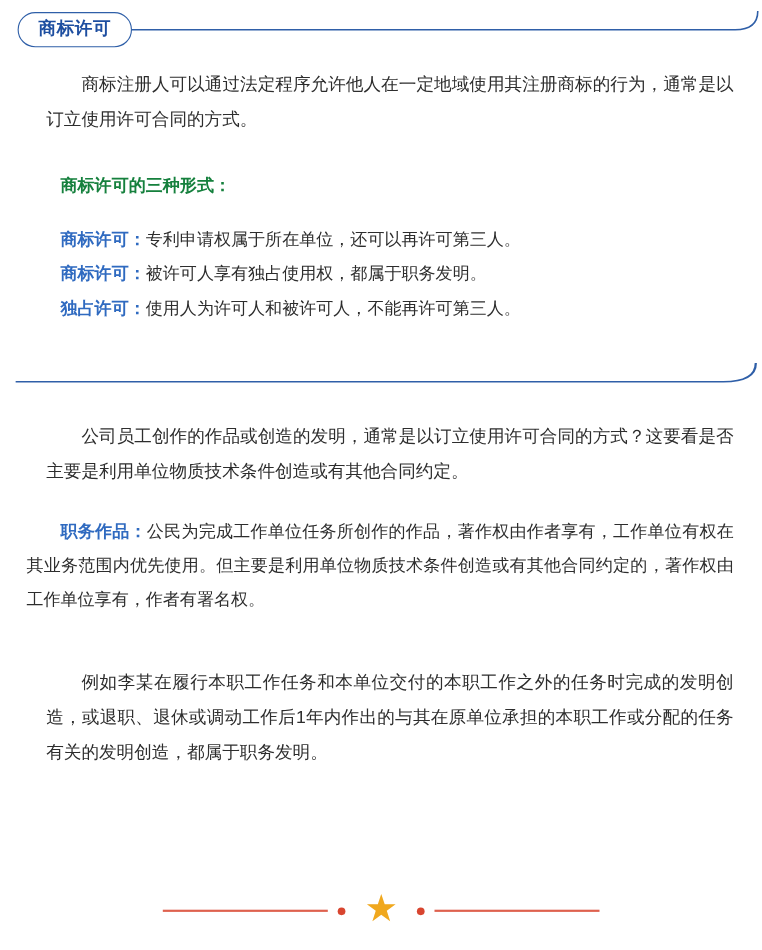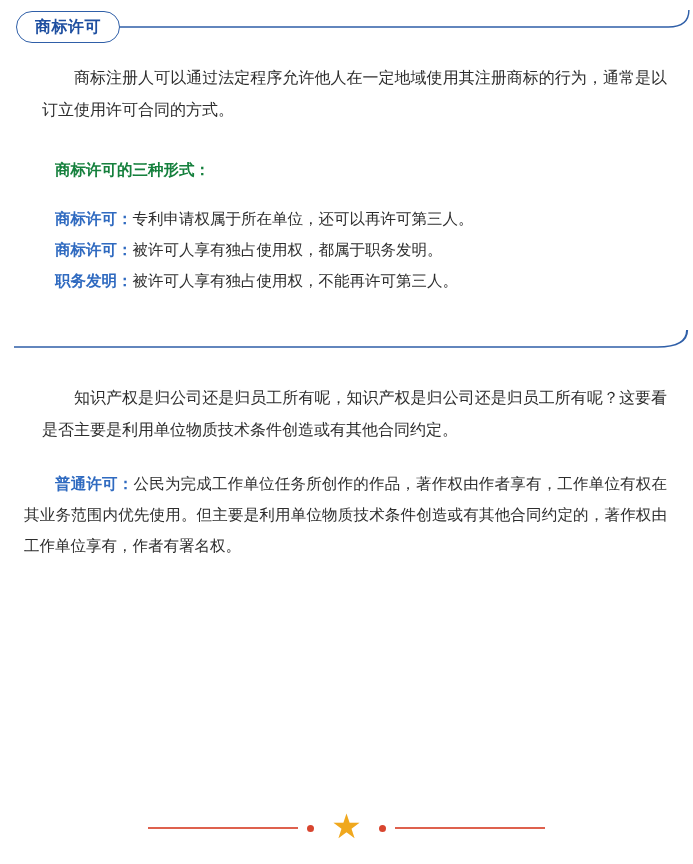--- a/index.html
+++ b/index.html
@@ -155,49 +155,50 @@
 
   <div class="spacer-18"></div>
 
   <p class="def-line">
     <span class="def-term">商标许可：</span><span>专利申请权属于所在单位，还可以再许可第三人。</span>
   </p>
   <p class="def-line">
     <span class="def-term">商标许可：</span><span>被许可人享有独占使用权，都属于职务发明。</span>
   </p>
   <p class="def-line">
-    <span class="def-term">职务发明：</span><span>被许可人享有独占使用权，不能再许可第三人。</span>
+    <span class="def-term">独占许可：</span><span>使用人为许可人和被许可人，不能再许可第三人。</span>
   </p>
 
   <div class="spacer-34"></div>
 
   <div class="head-row">
     <div class="head-left-pad"></div>
     <div class="head-arc">
       <svg viewBox="0 0 460 34" preserveAspectRatio="none" aria-hidden="true">
         <path d="M0 17 H436 Q456 17 456 0" fill="none" stroke="#2f5fa8" stroke-width="1.4"></path>
       </svg>
     </div>
   </div>
 
   <div class="spacer-18"></div>
 
-  <p class="para">知识产权是归公司还是归员工所有呢，知识产权是归公司还是归员工所有呢？这要看是否主要是利用单位物质技术条件创造或有其他合同约定。</p>
+  <p class="para">公司员工创作的作品或创造的发明，通常是以订立使用许可合同的方式？这要看是否主要是利用单位物质技术条件创造或有其他合同约定。</p>
 
   <div class="spacer-22"></div>
 
   <p class="blk">
-    <span class="def-term">普通许可：</span><span>公民为完成工作单位任务所创作的作品，著作权由作者享有，工作单位有权在其业务范围内优先使用。但主要是利用单位物质技术条件创造或有其他合同约定的，著作权由工作单位享有，作者有署名权。</span>
+    <span class="def-term">职务作品：</span><span>公民为完成工作单位任务所创作的作品，著作权由作者享有，工作单位有权在其业务范围内优先使用。但主要是利用单位物质技术条件创造或有其他合同约定的，著作权由工作单位享有，作者有署名权。</span>
   </p>
 
   <div class="spacer-22"></div>
 
 
   <div class="spacer-22"></div>
 
+  <p class="para">例如李某在履行本职工作任务和本单位交付的本职工作之外的任务时完成的发明创造，或退职、退休或调动工作后1年内作出的与其在原单位承担的本职工作或分配的任务有关的发明创造，都属于职务发明。</p>
 
   <div class="footer-orn">
     <div class="orn-line"></div>
     <div class="orn-dot"></div>
     <div class="orn-star">★</div>
     <div class="orn-dot"></div>
     <div class="orn-line"></div>
   </div>
 
 </div>

